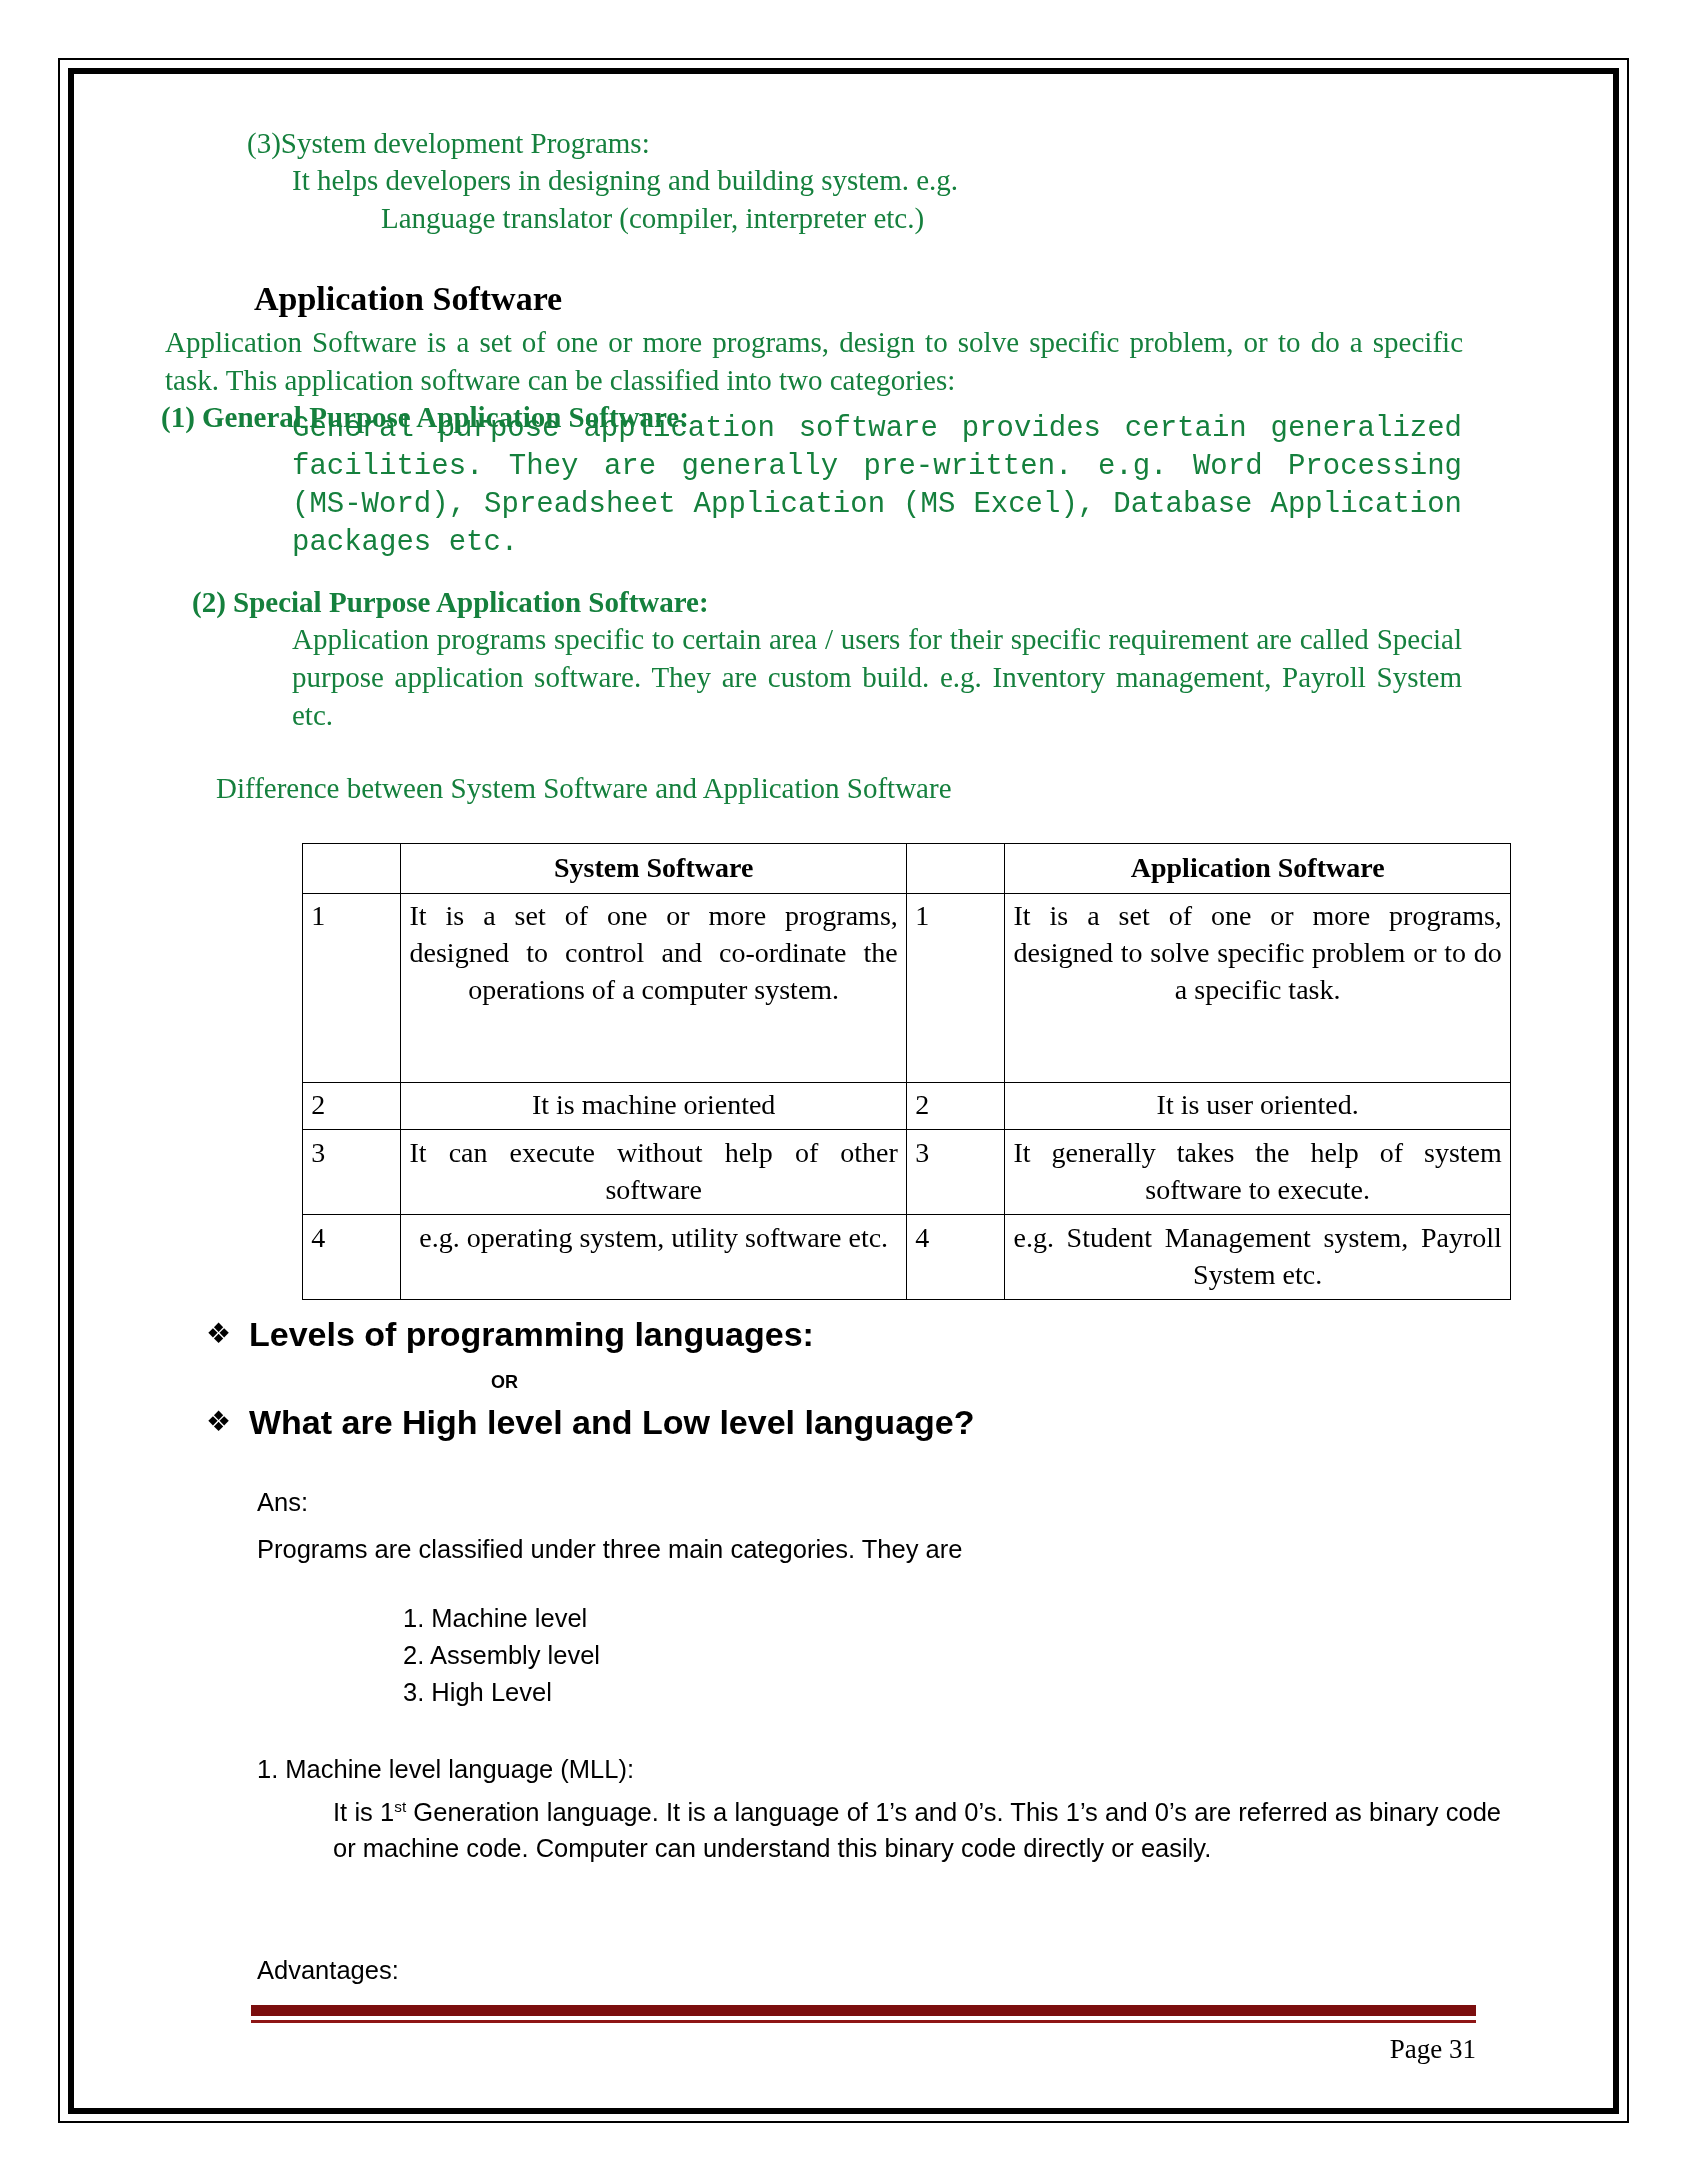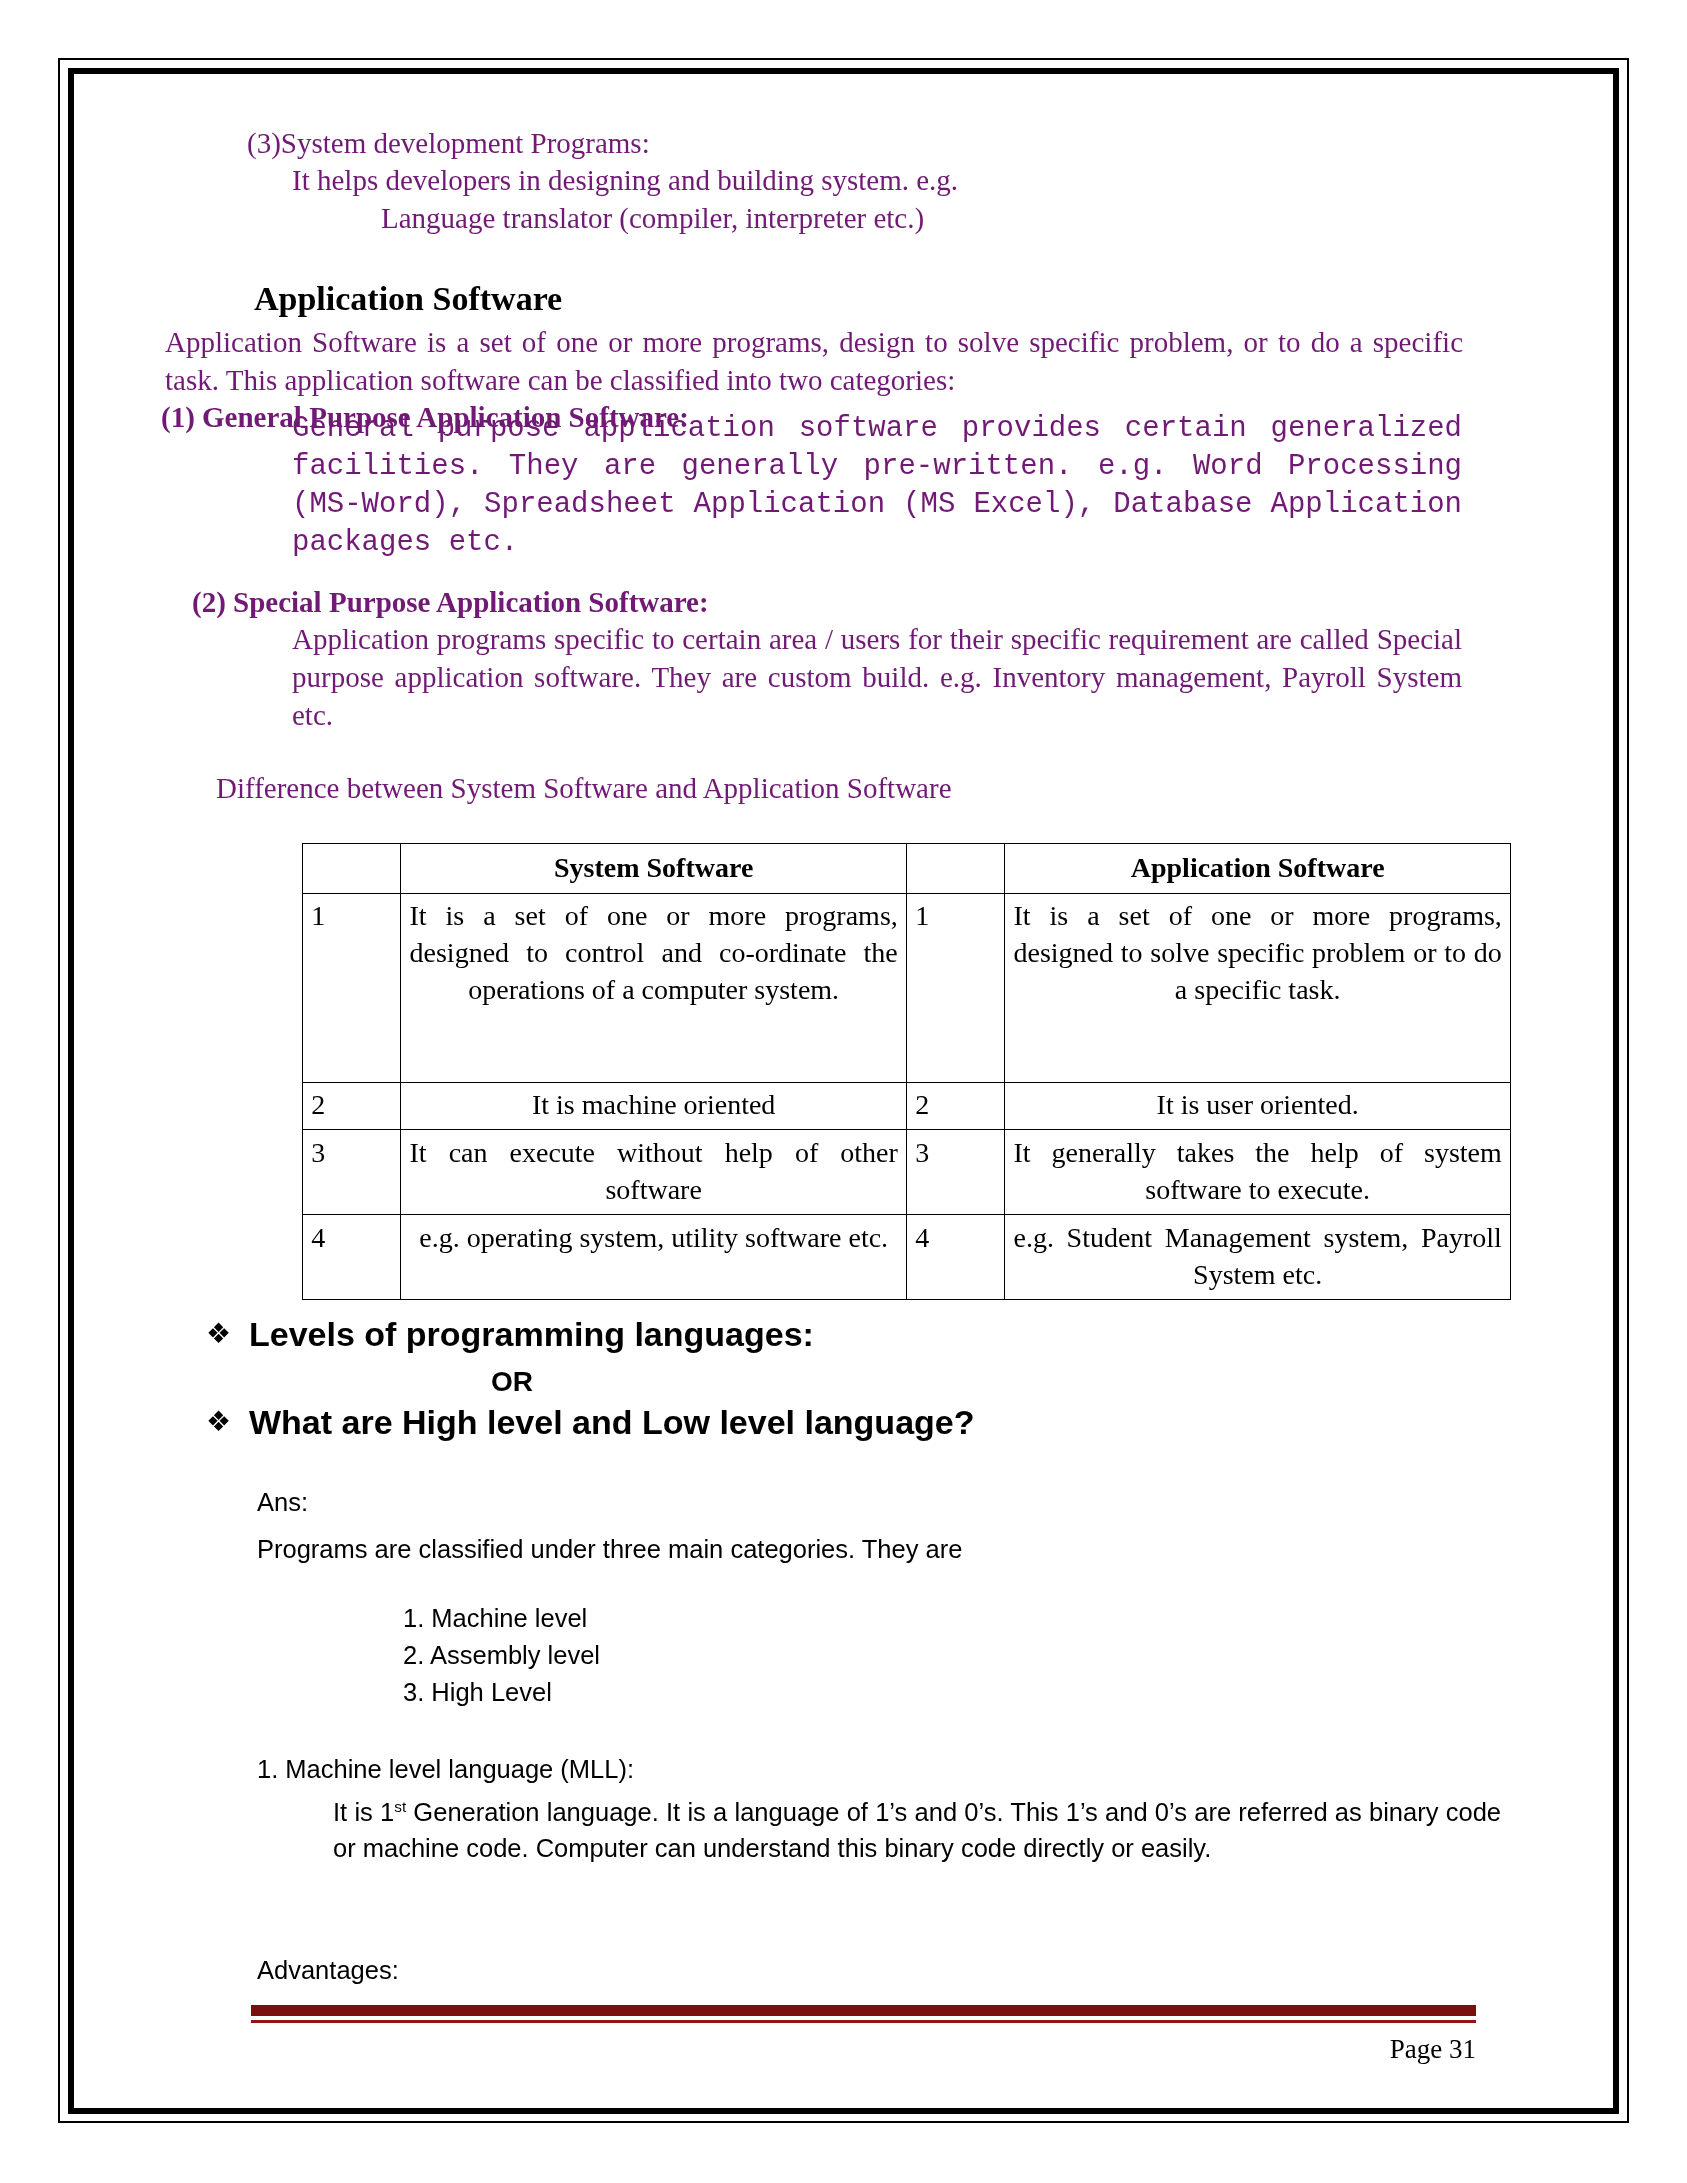--- a/index.html
+++ b/index.html
@@ -45,21 +45,21 @@
     height: 2183px;
   }
 
   .blk { position: absolute; }
 
   
   .serif {
     font-family: "Liberation Serif", serif;
     font-size: 29px;
     line-height: 38px;
-    color: #701a75;
+    color: #15803d;
   }
   .serif-b { font-weight: bold; }
   .just { text-align: justify; text-align-last: left; }
   .h-app {
     font-family: "Liberation Serif", serif;
     font-weight: bold;
     font-size: 34px;
     line-height: 41px;
   }
 
@@ -81,21 +81,21 @@
   .bullet-glyph {
     width: 43px;
     flex: 0 0 43px;
     font-family: "DejaVu Sans", sans-serif;
     font-size: 28px;
     line-height: 40px;
   }
   .or-line {
     font-family: "Liberation Sans", sans-serif;
     font-weight: bold;
-    font-size: 28px;
+    font-size: 18px;
     line-height: 28px;
   }
 
   sup.ord {
     font-size: 0.6em;
     vertical-align: super;
     line-height: 0;
   }
 
   

